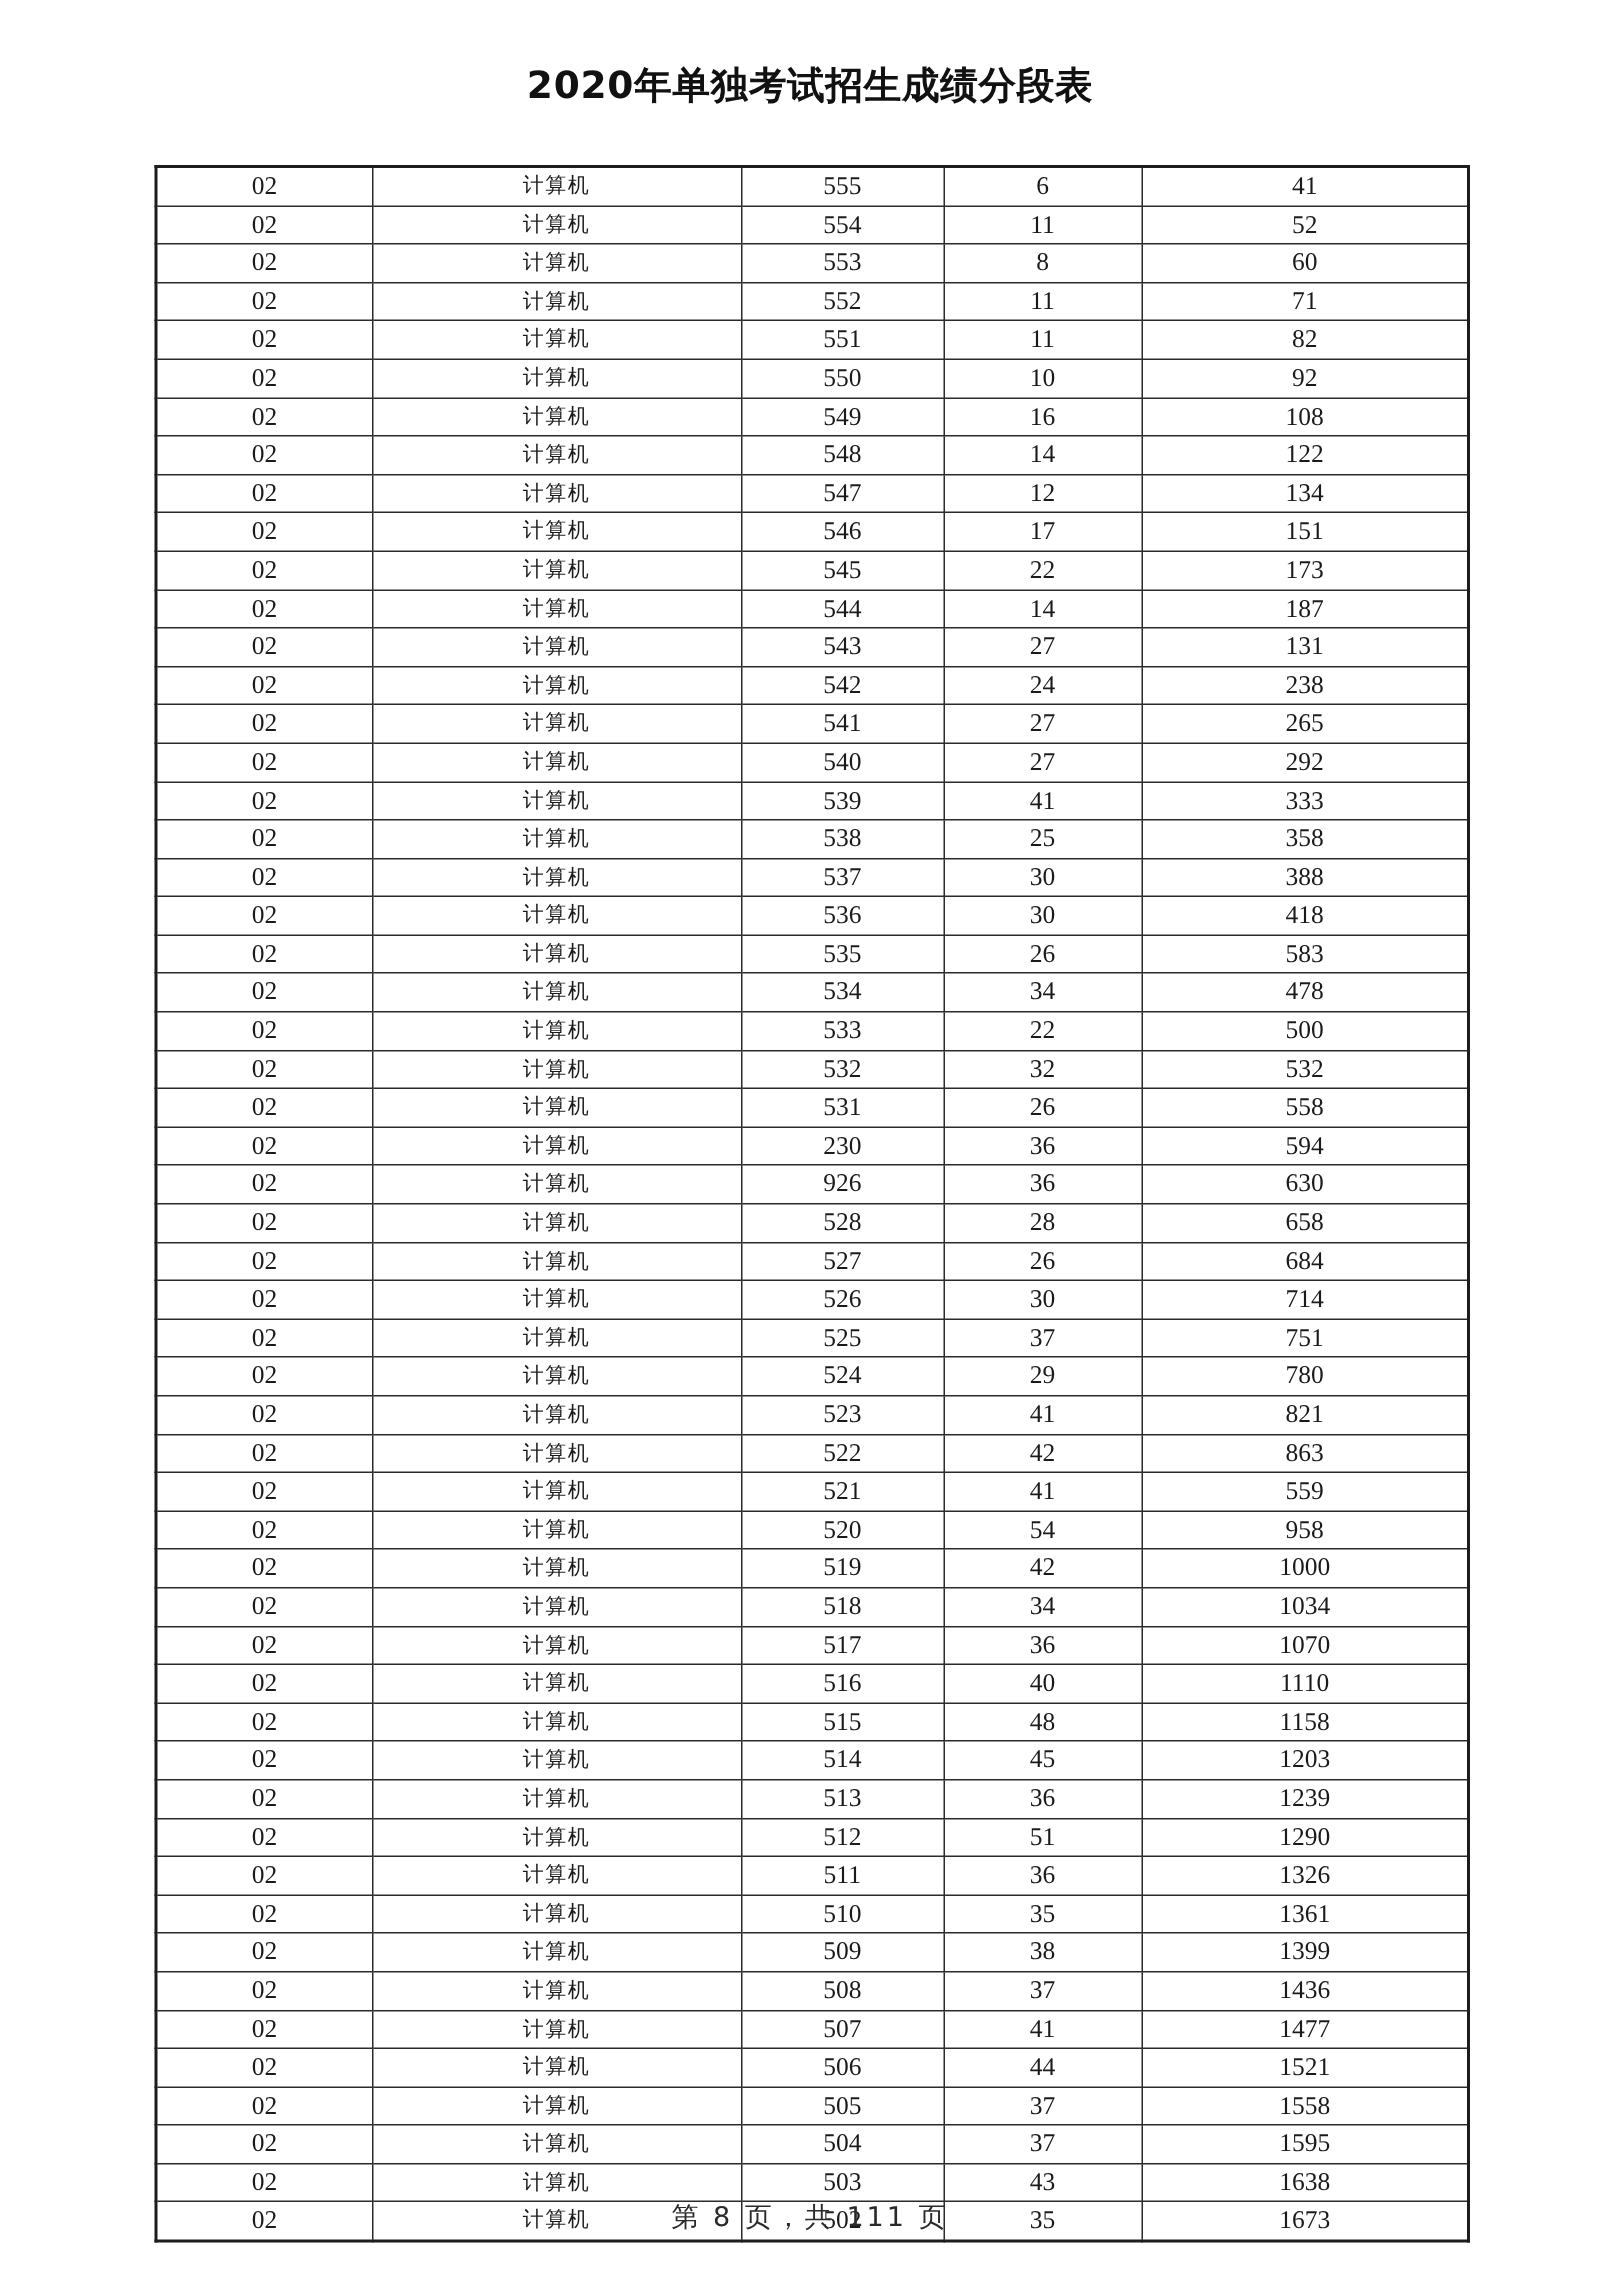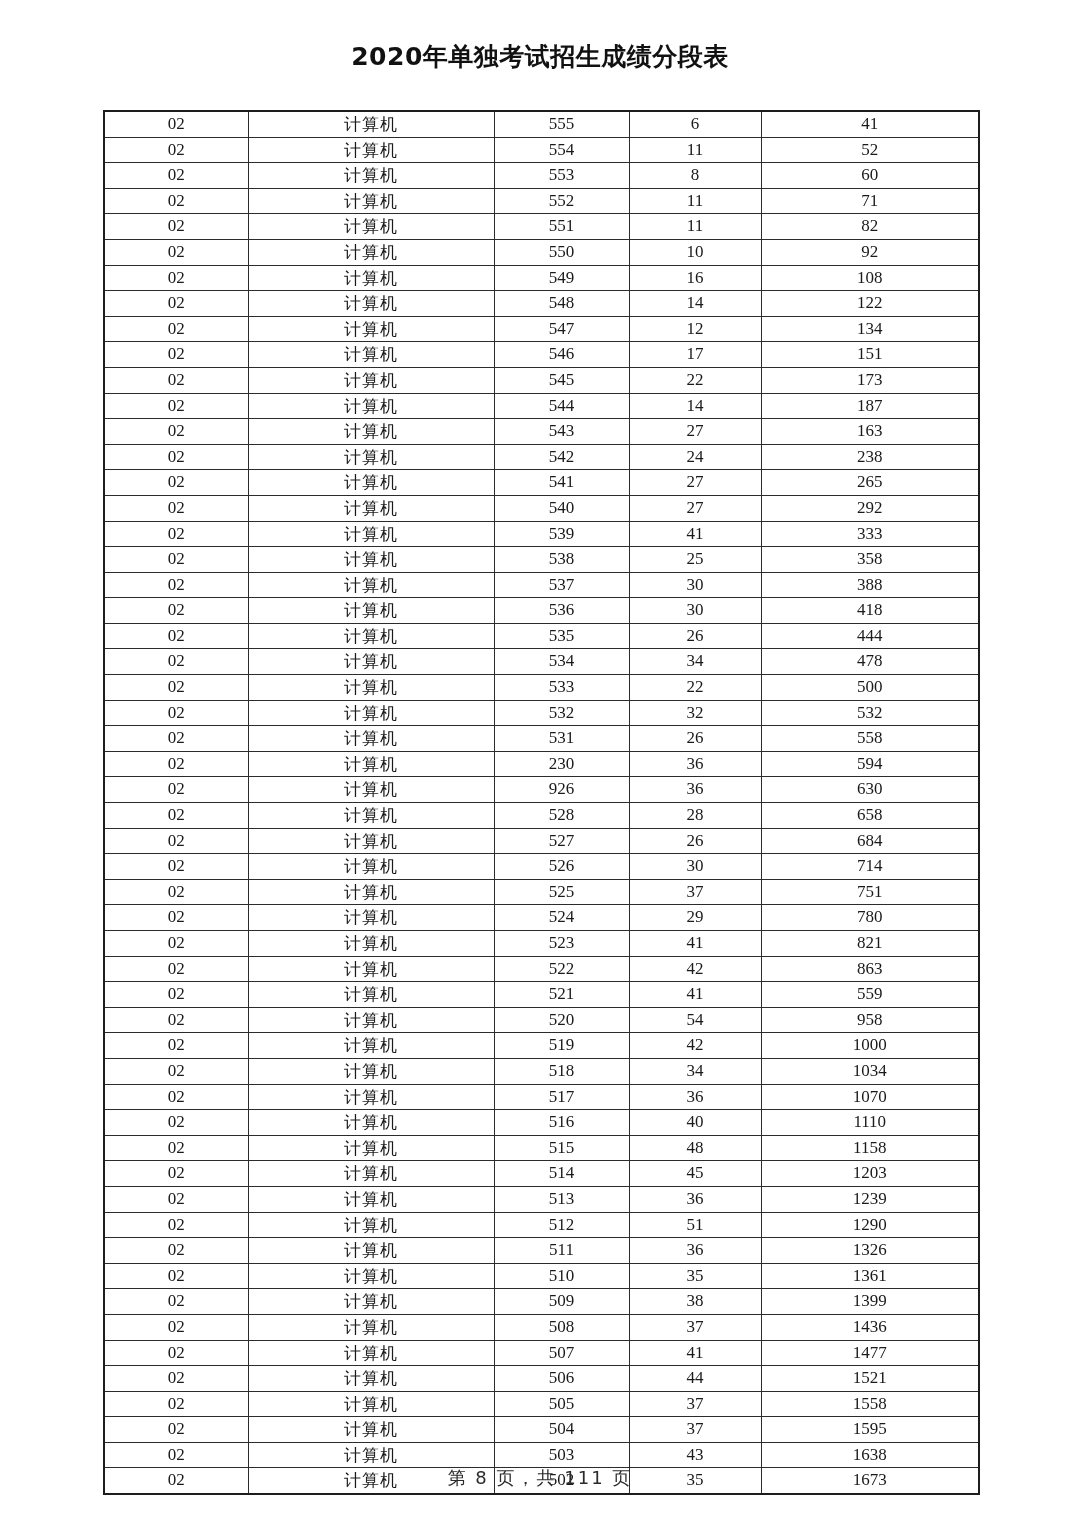--- a/index.html
+++ b/index.html
@@ -66,21 +66,21 @@
     vertical-align: middle;
     font-size: 17px;
     color: #1a1a1a;
     font-family: "Liberation Serif", "DejaVu Serif", serif;
     white-space: nowrap;
     overflow: hidden;
   }
 
   table.score-table td.cn {
     font-family: "DejaVu Sans", "Liberation Sans", sans-serif;
-    font-size: 17px;
+    font-size: 14px;
     letter-spacing: 1px;
   }
 
   .page-footer {
     position: absolute;
     top: 1466px;
     left: 0;
     width: 1080px;
     text-align: center;
     font-family: "DejaVu Sans", "Liberation Sans", sans-serif;
@@ -188,21 +188,21 @@
             <td class="cn">计算机</td>
             <td>544</td>
             <td>14</td>
             <td>187</td>
           </tr>
           <tr>
             <td>02</td>
             <td class="cn">计算机</td>
             <td>543</td>
             <td>27</td>
-            <td>163</td>
+            <td>131</td>
           </tr>
           <tr>
             <td>02</td>
             <td class="cn">计算机</td>
             <td>542</td>
             <td>24</td>
             <td>238</td>
           </tr>
           <tr>
             <td>02</td>
@@ -244,21 +244,21 @@
             <td class="cn">计算机</td>
             <td>536</td>
             <td>30</td>
             <td>418</td>
           </tr>
           <tr>
             <td>02</td>
             <td class="cn">计算机</td>
             <td>535</td>
             <td>26</td>
-            <td>444</td>
+            <td>583</td>
           </tr>
           <tr>
             <td>02</td>
             <td class="cn">计算机</td>
             <td>534</td>
             <td>34</td>
             <td>478</td>
           </tr>
           <tr>
             <td>02</td>

